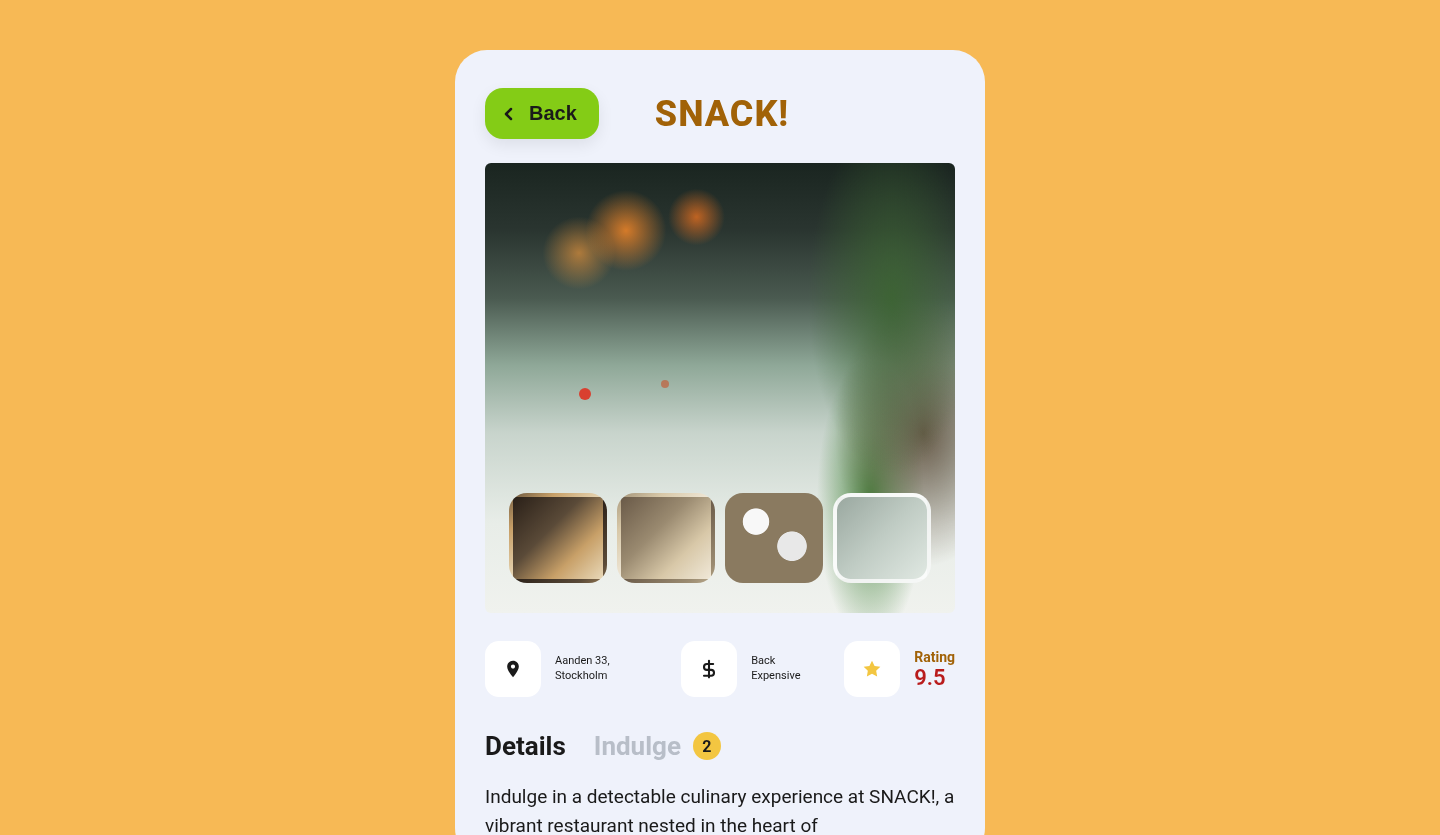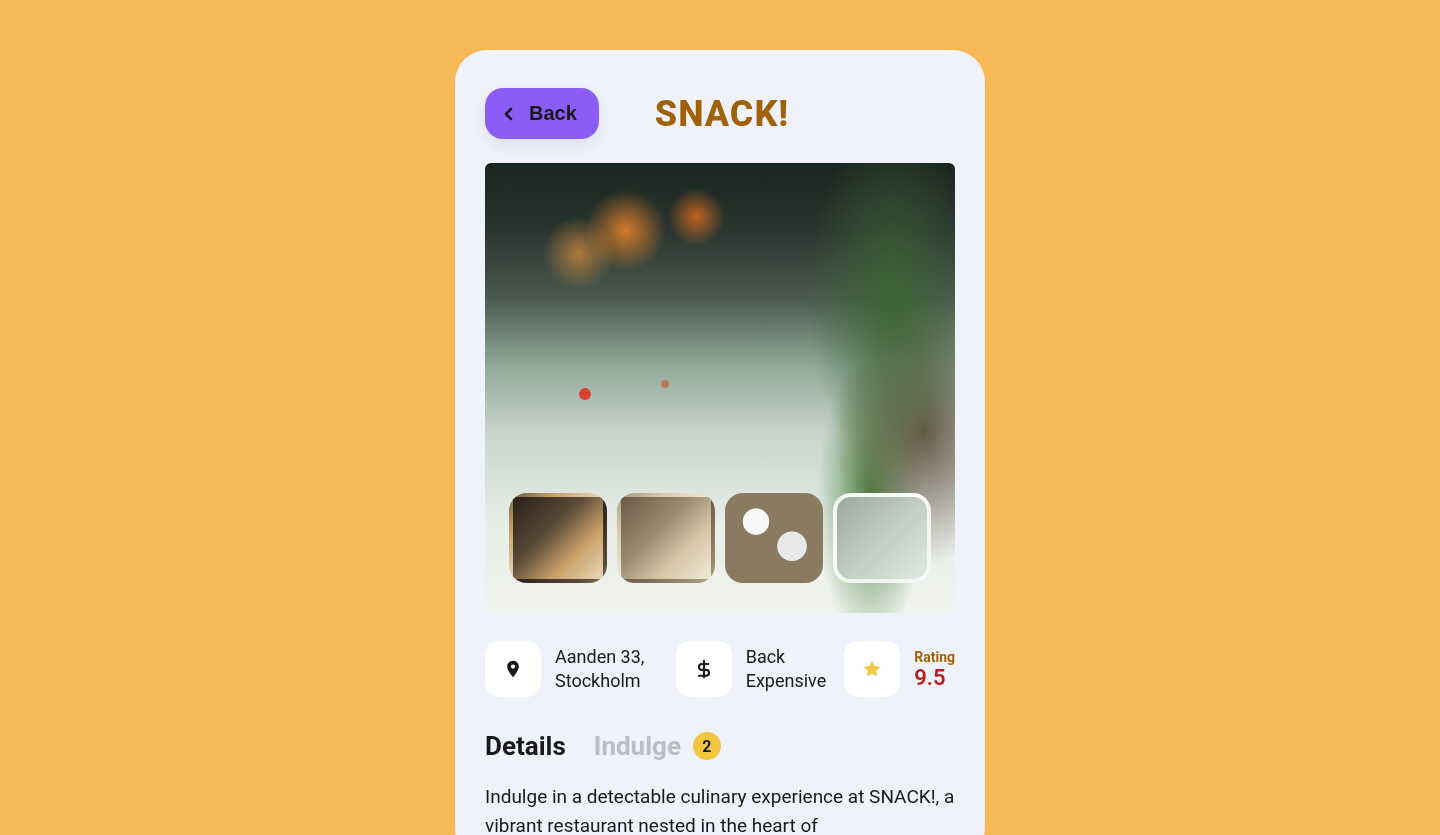--- a/index.html
+++ b/index.html
@@ -20,21 +20,21 @@
   padding: 38px 30px 20px 30px;
   overflow: hidden;
 }
 .header {
   display: flex;
   align-items: center;
   gap: 56px;
   margin-bottom: 24px;
 }
 .back-btn {
-  background: #8b5cf6;
+  background: #84cc16;
   border: none;
   border-radius: 18px;
   padding: 14px 22px 14px 16px;
   display: flex;
   align-items: center;
   gap: 12px;
   font-size: 20px;
   font-weight: 600;
   color: #1a1a1a;
   cursor: pointer;
@@ -122,21 +122,21 @@
   width: 56px;
   height: 56px;
   background: #fff;
   border-radius: 14px;
   display: flex;
   align-items: center;
   justify-content: center;
   flex-shrink: 0;
 }
 .icon-box svg { width: 20px; height: 20px; }
-.info-text { font-size: 18px; color: #1a1a1a; line-height: 1.35; }
+.info-text { font-size: 11px; color: #1a1a1a; line-height: 1.35; }
 .info-label { font-size: 14px; color: #a16207; font-weight: bold; }
 .info-rating { font-size: 22px; font-weight: 600; color: #b91c1c; }
 .tabs {
   display: flex;
   gap: 28px;
   margin-bottom: 22px;
 }
 .tab {
   font-size: 26px;
   font-weight: 700;

